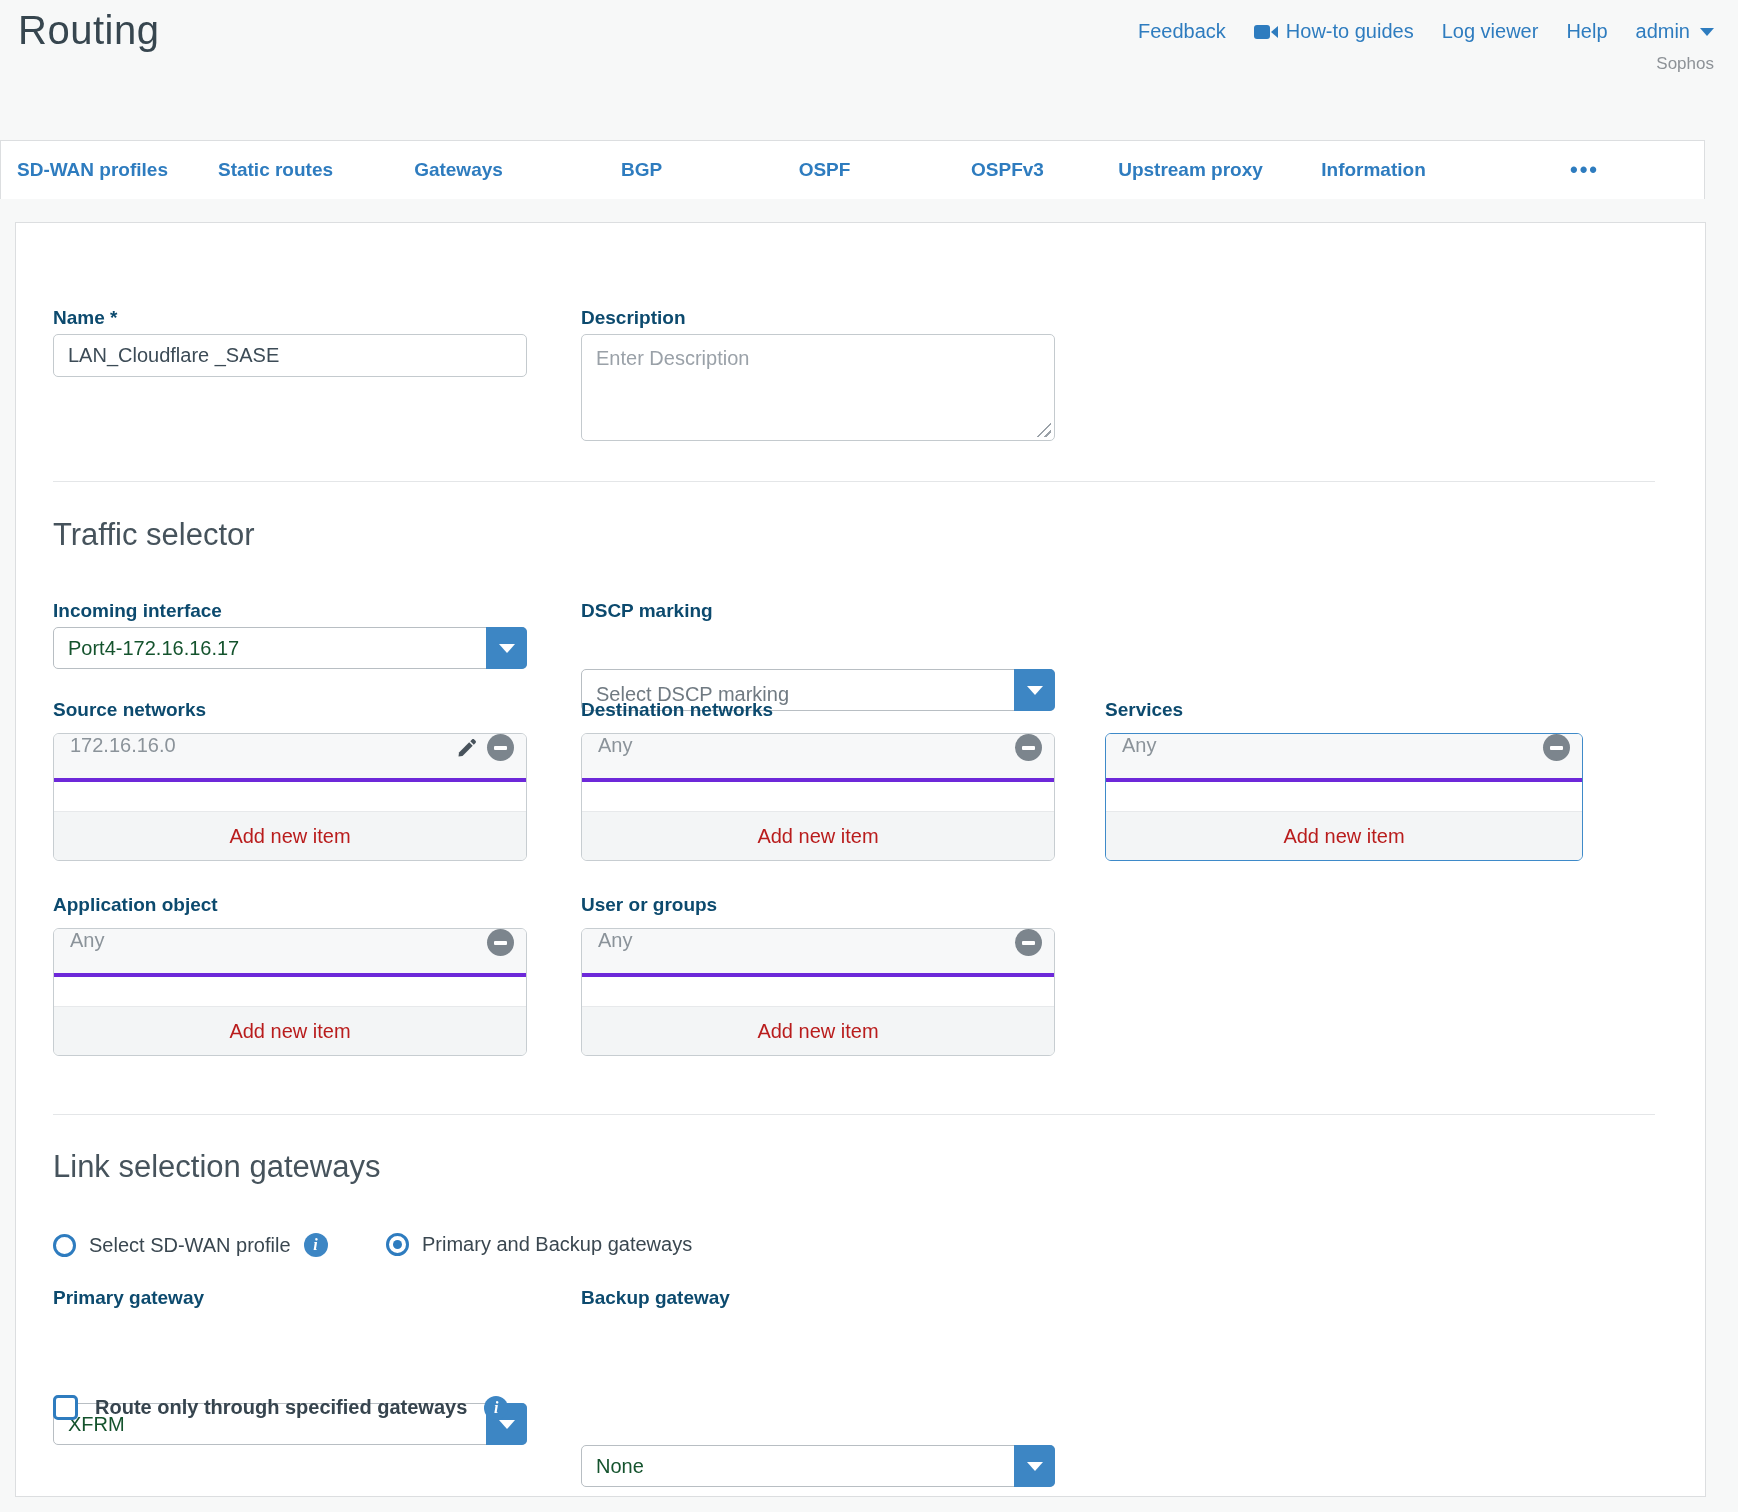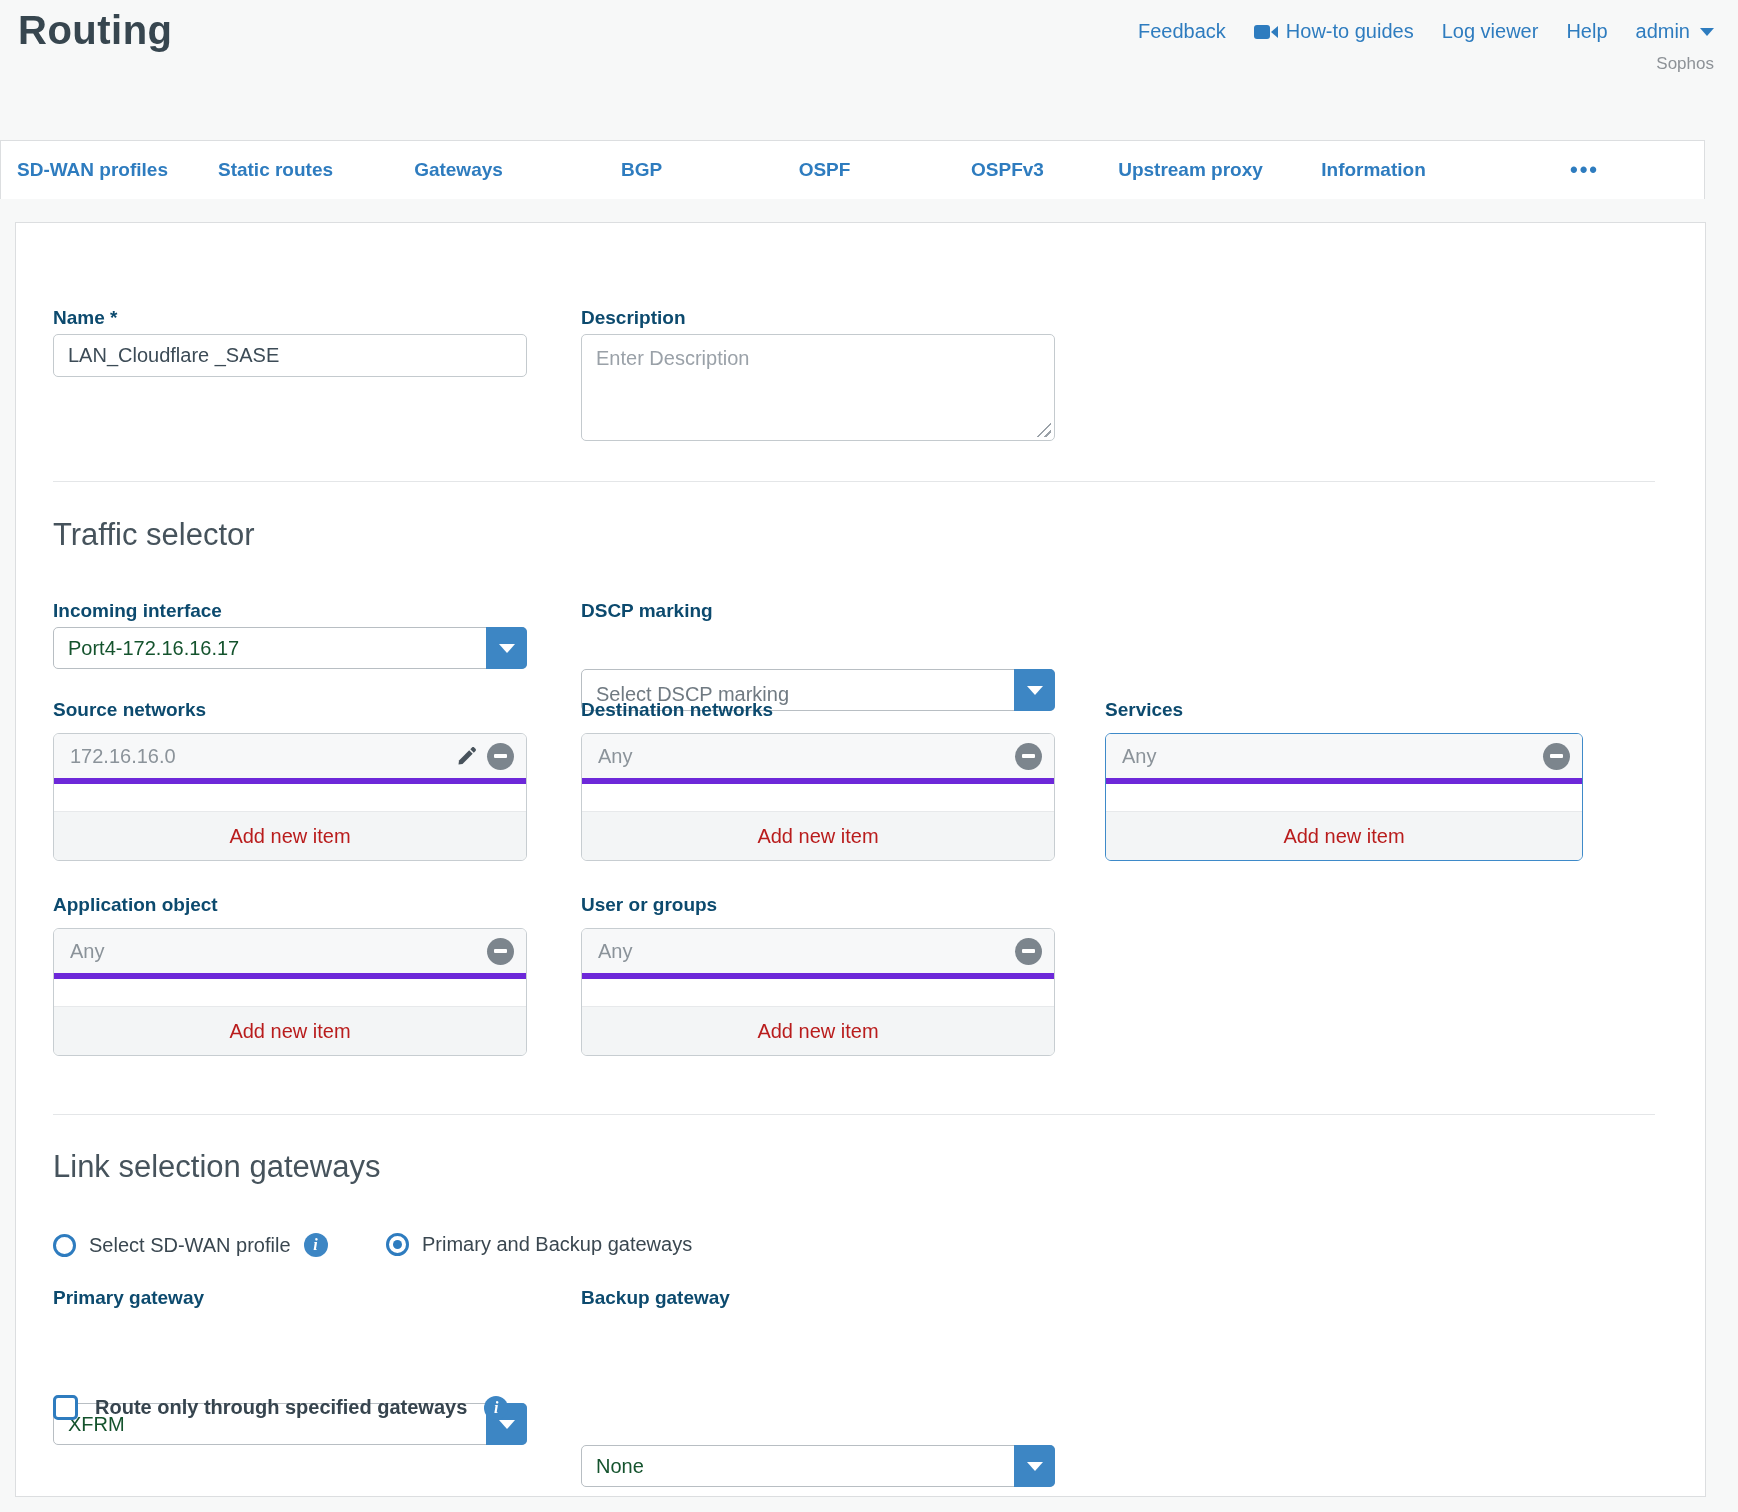--- a/index.html
+++ b/index.html
@@ -5,21 +5,21 @@
   html,body{margin:0;padding:0;background:#eef0f1;}
   .screen{
     position:relative;width:1738px;height:1512px;
     background:#f7f8f8;
     font-family:"Liberation Sans", sans-serif;
     color:#3c4b56;overflow:hidden;
   }
   .abs{position:absolute;}
 
   
-  .page-title{left:18px;top:8px;font-size:40px;font-weight:700;color:#37464f;letter-spacing:0.5px;}
+  .page-title{left:18px;top:8px;font-size:40px;font-weight:400;color:#37464f;letter-spacing:0.5px;}
   .topnav{right:24px;top:20px;display:flex;align-items:center;gap:28px;font-size:20px;color:#2e7cbf;}
   .topnav .navitem{display:flex;align-items:center;gap:8px;cursor:pointer;white-space:nowrap;}
   .chev-down{width:0;height:0;border-left:7px solid transparent;border-right:7px solid transparent;border-top:8px solid #2e7cbf;margin-left:2px;display:inline-block;}
   .account-name{right:24px;top:54px;font-size:17px;color:#8d9297;}
 
   
   .tabbar{
     left:0;top:140px;width:1705px;height:59px;background:#ffffff;
     border:1px solid #dcdee0;border-bottom:none;box-sizing:border-box;
     display:flex;align-items:stretch;
@@ -55,21 +55,21 @@
   .select-value{flex:1;font-size:20px;padding:0 14px;color:#14532d;white-space:nowrap;overflow:hidden;}
   .select-value.placeholder{color:#707a82;margin-top:8px;}
   .select-btn{width:41px;height:42px;margin:-1px -1px -1px 0;background:#3d86c4;border-radius:0 5px 5px 0;
     display:flex;align-items:center;justify-content:center;flex:none;}
   .caret{width:0;height:0;border-left:8px solid transparent;border-right:8px solid transparent;border-top:9px solid #ffffff;}
 
   
   .msbox{box-sizing:border-box;width:474px;height:128px;border:1px solid #c7cdd1;border-radius:6px;
     background:#fff;display:flex;flex-direction:column;overflow:hidden;}
   .msbox.focused{border:1px solid #3e8ac9;}
-  .ms-item{height:44px;background:#f7f8f9;border-bottom:6px solid #6d28d9;display:flex;align-items:center;
+  .ms-item{height:44px;background:#f7f8f9;border-bottom:4px solid #6d28d9;display:flex;align-items:flex-start;
     padding:0 12px 0 16px;flex:none;}
   .ms-item-text{flex:1;font-size:20px;color:#8b939a;}
   .ms-icons{display:flex;align-items:center;gap:9px;}
   .icon-minus{width:27px;height:27px;border-radius:50%;background:#7c858d;display:flex;align-items:center;justify-content:center;cursor:pointer;flex:none;}
   .icon-minus::after{content:"";width:13px;height:4px;background:#ffffff;border-radius:1px;}
   .icon-pencil{cursor:pointer;display:flex;}
   .ms-spacer{flex:1;background:#fff;}
   .ms-footer{height:48px;background:#f3f5f6;border-top:1px solid #e7e9eb;display:flex;align-items:center;justify-content:center;
     font-size:20px;color:#b91c1c;cursor:pointer;flex:none;}
 

